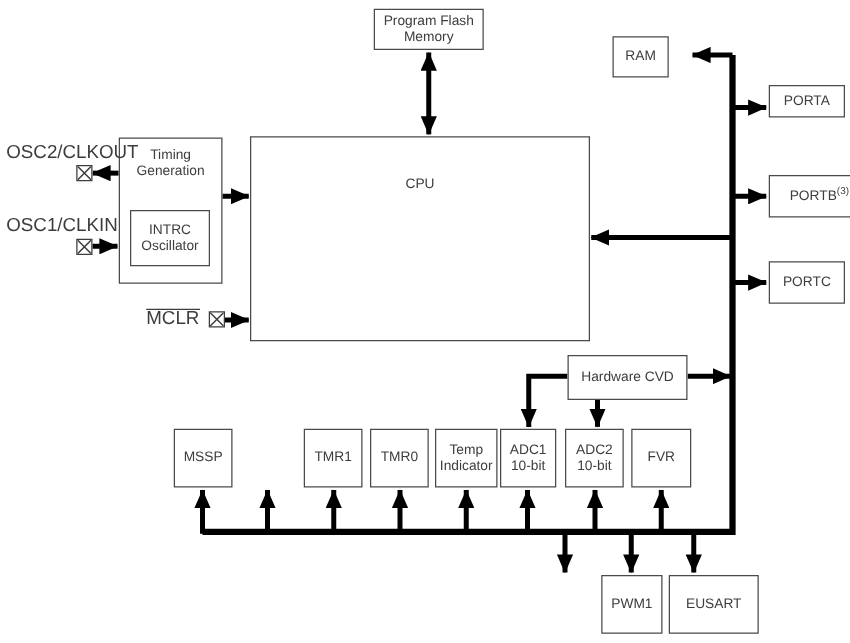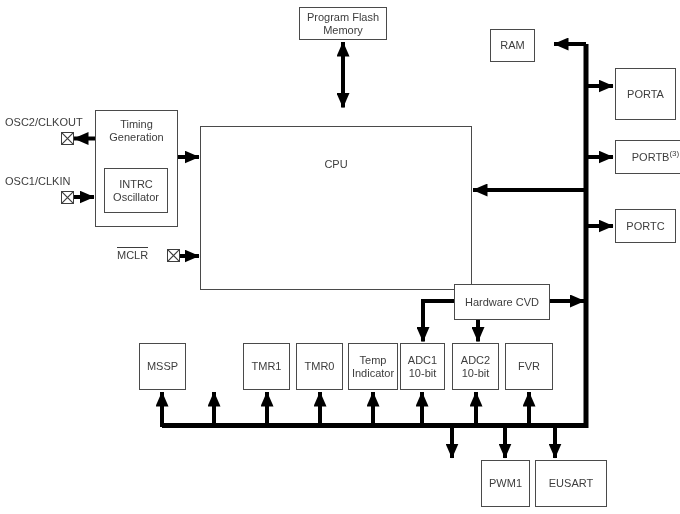--- a/index.html
+++ b/index.html
@@ -8,21 +8,21 @@
     font-family:"Liberation Sans", sans-serif; color:#3d3d3d; overflow:hidden;
   }
   .wires { position:absolute; left:0; top:0; }
   .box {
     position:absolute; box-sizing:border-box; background:#ffffff;
     border:1px solid #4a4a4a; display:flex; flex-direction:column;
     align-items:center; justify-content:center; text-align:center;
     font-size:11px; line-height:13px; color:#3d3d3d; white-space:nowrap;
   }
   .box.cpu { justify-content:flex-start; padding-top:31px; }
-  .lbl { position:absolute; font-size:11px; line-height:12px; color:#3d3d3d; white-space:nowrap; }
+  .lbl { position:absolute; font-size:15px; line-height:12px; color:#3d3d3d; white-space:nowrap; }
   .overline { display:inline-block; border-top:1.2px solid #3d3d3d; padding-top:0.5px; }
   .pin {
     position:absolute; width:13px; height:13px; box-sizing:border-box;
     border:1px solid #3d3d3d; background:#ffffff; display:flex;
     align-items:center; justify-content:center;
   }
   sup.note { font-size:8px; line-height:0; vertical-align:super; }
 </style>
 </head>
 <body>
@@ -72,33 +72,33 @@
 
   <div class="box" style="left:299px;top:7px;width:88px;height:33px">
     <span>Program Flash</span>
     <span>Memory</span>
   </div>
 
   <div class="box" style="left:490px;top:29px;width:45px;height:33px">
     <span>RAM</span>
   </div>
 
-  <div class="box" style="left:615px;top:68px;width:61px;height:52px">
+  <div class="box" style="left:615px;top:68px;width:61px;height:26px">
     <span>PORTA</span>
   </div>
 
   <div class="box" style="left:615px;top:140px;width:81px;height:34px">
     <span><span>PORTB</span><sup class="note">(3)</sup></span>
   </div>
 
   <div class="box" style="left:615px;top:209px;width:61px;height:34px">
     <span>PORTC</span>
   </div>
 
-  <div class="box cpu" style="left:200px;top:126px;width:272px;height:164px">
+  <div class="box cpu" style="left:200px;top:109px;width:272px;height:164px">
     <span>CPU</span>
   </div>
 
   <div class="box" style="left:95px;top:110px;width:83px;height:117px;justify-content:flex-start;padding-top:7px">
     <span>Timing</span>
     <span>Generation</span>
   </div>
 
   <div class="box" style="left:104px;top:168px;width:64px;height:45px">
     <span>INTRC</span>

